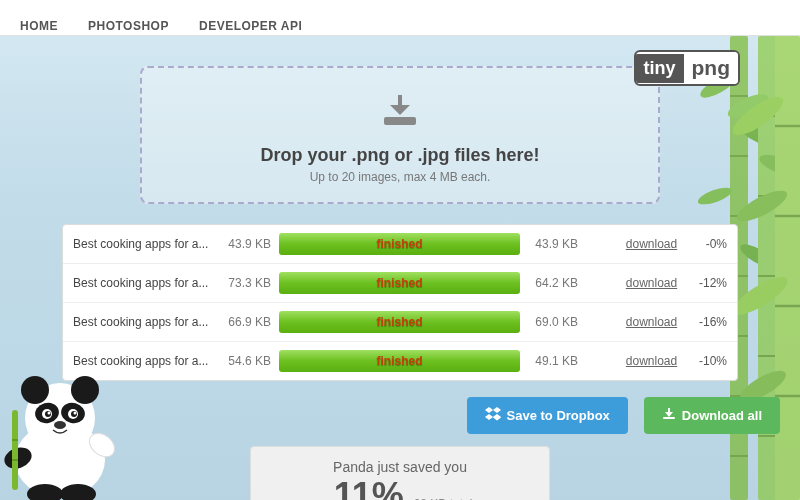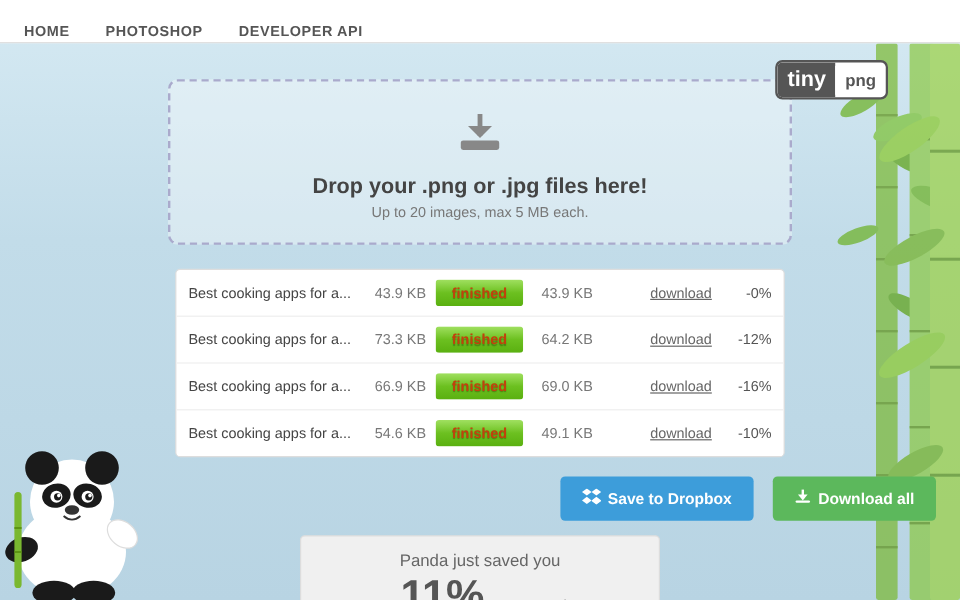--- a/index.html
+++ b/index.html
@@ -99,21 +99,21 @@
       background: #555;
       color: #fff;
       padding: 4px 8px;
       font-size: 18px;
       font-weight: bold;
     }
     .logo-png {
       background: #fff;
       color: #555;
       padding: 4px 8px;
-      font-size: 14px;
+      font-size: 21px;
       font-weight: bold;
     }
 
     
     .bamboo-right {
       position: absolute;
       right: 0;
       top: 36px;
       width: 200px;
       height: 464px;
@@ -126,21 +126,21 @@
       display: flex;
       justify-content: center;
       padding: 0 20px;
       position: relative;
       z-index: 5;
     }
     .file-list {
       background: #fff;
       border: 1px solid #ddd;
       border-radius: 4px;
-      width: 508px;
+      width: 676px;
       overflow: hidden;
     }
     .file-row {
       display: flex;
       align-items: center;
       padding: 8px 10px;
       border-bottom: 1px solid #eee;
       gap: 8px;
       font-size: 12px;
     }
@@ -350,21 +350,21 @@
   <div class="drop-zone-wrapper">
     <div class="drop-zone">
       <span class="drop-icon">
         <svg width="40" height="36" viewBox="0 0 40 36" xmlns="http://www.w3.org/2000/svg">
           <rect x="4" y="24" width="32" height="8" rx="2" fill="#888"></rect>
           <rect x="18" y="2" width="4" height="18" fill="#888"></rect>
           <polygon points="20,22 10,12 30,12" fill="#888"></polygon>
         </svg>
       </span>
       <div class="drop-title">Drop your .png or .jpg files here!</div>
-      <div class="drop-subtitle">Up to 20 images, max 5 MB each.</div>
+      <div class="drop-subtitle">Up to 20 images, max 4 MB each.</div>
     </div>
   </div>
 
   <div class="file-list-wrapper">
     <div class="file-list" id="file-list-container">
     <div class="file-row">
       <span class="file-name">Best cooking apps for a...</span>
       <span class="file-size-orig">43.9 KB</span>
       <div class="progress-bar-wrap">
         <div class="progress-bar-fill"></div>

